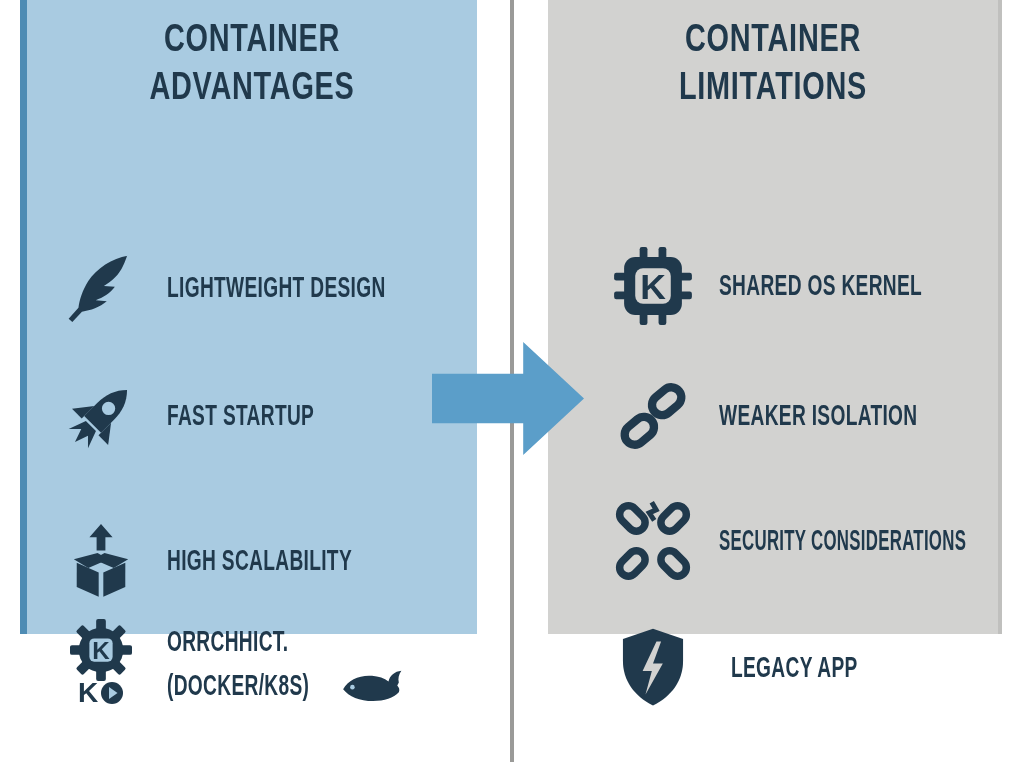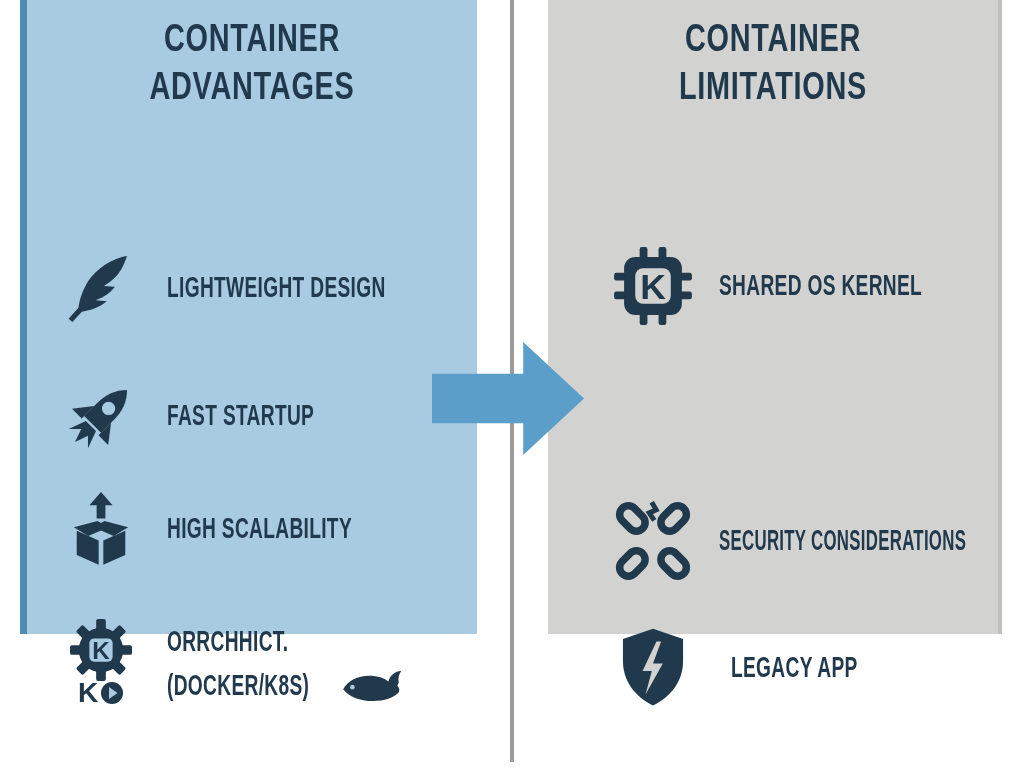--- a/index.html
+++ b/index.html
@@ -48,21 +48,21 @@
     font-size:28px;font-weight:bold;color:#20394c;
   }
   .arrow{
     position:absolute;left:432px;top:342px;width:152px;height:113px;
     background:#5b9ec9;z-index:5;
     clip-path:polygon(0 28%,60% 28%,60% 0,100% 50%,60% 100%,60% 72%,0 72%);
   }
   
   .pl-r1{top:240px;height:95px;}
   .pl-r2{top:368px;height:95px;}
-  .pl-r3{top:480px;height:98px;text-decoration:underline;}
+  .pl-r3{top:512px;height:98px;text-decoration:underline;}
   .pl-r4{top:603px;height:122px;}
   .pr-r1{top:238px;height:95px;}
   .pr-r2{top:368px;height:95px;}
   .pr-r3{top:492px;height:98px;}
   .pr-r4{top:615px;height:105px;gap:12px;}
   svg{display:block;}
 </style>
 </head>
 <body>
 
@@ -177,20 +177,31 @@
         <rect x="10" y="10" width="52" height="52" rx="10"></rect>
         <rect x="20" y="20" width="32" height="32" rx="7" fill="#d2d2d0"></rect>
         <text x="36" y="47.5" font-size="32" font-weight="bold" text-anchor="middle" font-family="Liberation Sans, sans-serif" fill="#20394c">K</text>
       </svg>
     </div>
     <div class="label-box">
       <span class="item-label">SHARED OS KERNEL</span>
     </div>
   </div>
 
+  <div class="row pr-r2">
+    <div class="icon-box">
+      <svg width="76" height="76" viewBox="0 0 64 64" fill="none" stroke="#20394c" stroke-width="7">
+        <rect x="7" y="36" width="27" height="17" rx="8.5" transform="rotate(-40 20.5 44.5)"></rect>
+        <rect x="30" y="11" width="27" height="17" rx="8.5" transform="rotate(-40 43.5 19.5)"></rect>
+      </svg>
+    </div>
+    <div class="label-box">
+      <span class="item-label">WEAKER ISOLATION</span>
+    </div>
+  </div>
 
   <div class="row pr-r3">
     <div class="icon-box">
       <svg width="80" height="80" viewBox="0 0 64 64" fill="none" stroke="#20394c" stroke-width="6">
         <rect x="4" y="7" width="23" height="14" rx="7" transform="rotate(45 15.5 14)"></rect>
         <rect x="37" y="7" width="23" height="14" rx="7" transform="rotate(-45 48.5 14)"></rect>
         <rect x="4" y="43" width="23" height="14" rx="7" transform="rotate(-45 15.5 50)"></rect>
         <rect x="37" y="43" width="23" height="14" rx="7" transform="rotate(45 48.5 50)"></rect>
         <path d="M31 1l3.5 6-5.5 2.5 4 6" stroke-width="4"></path>
       </svg>

